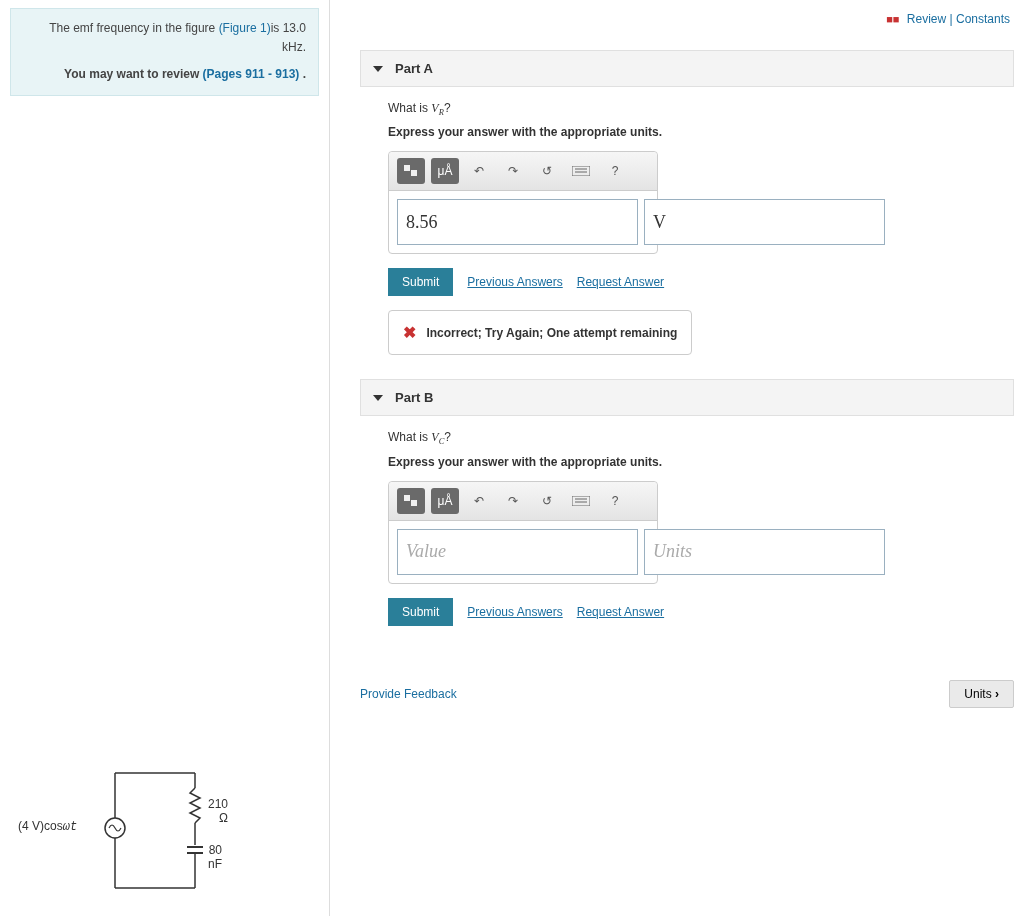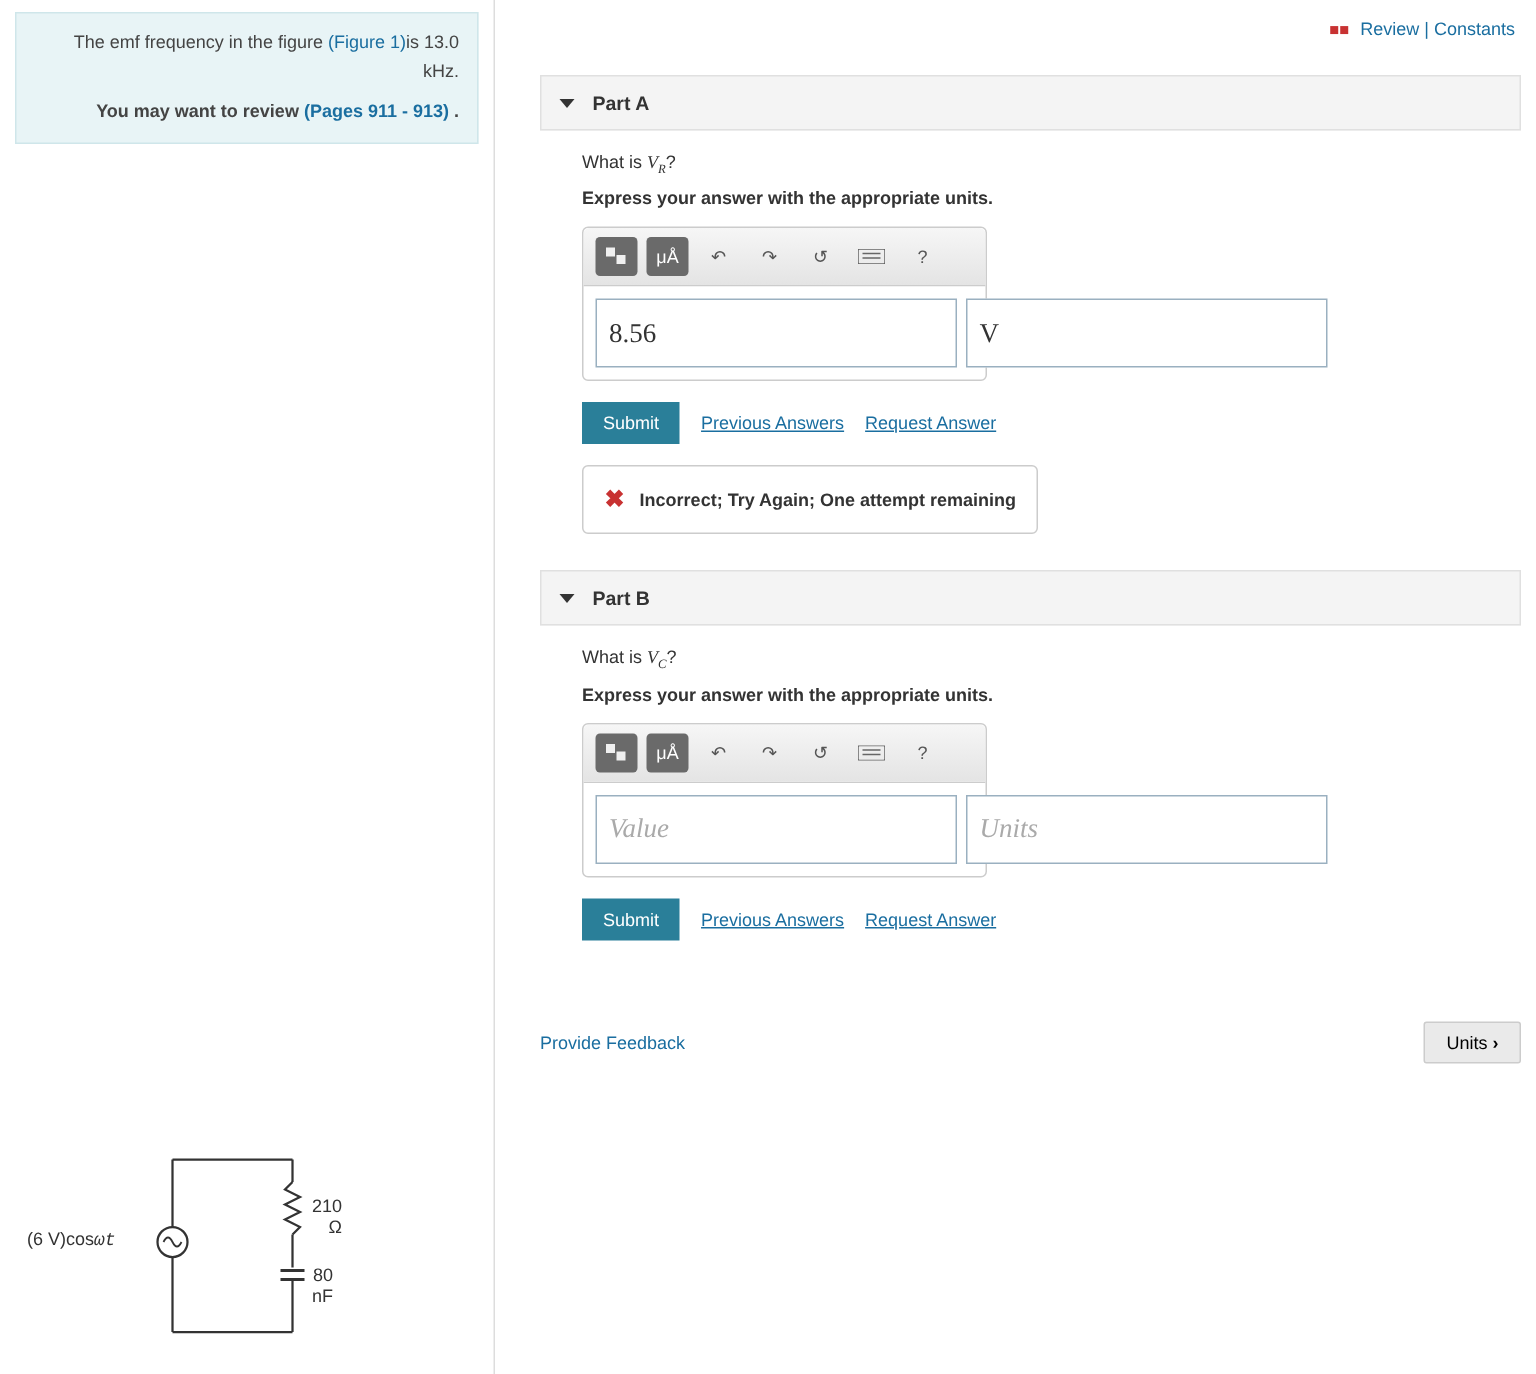--- a/index.html
+++ b/index.html
@@ -165,21 +165,21 @@
           <line x1="175" y1="20" x2="175" y2="35" stroke="#333" stroke-width="1.5"></line>
 
           <polyline points="175,35 170,40 180,45 170,50 180,55 170,60 180,65 175,70" fill="none" stroke="#333" stroke-width="1.5"></polyline>
           <line x1="175" y1="70" x2="175" y2="92" stroke="#333" stroke-width="1.5"></line>
 
           <line x1="167" y1="94" x2="183" y2="94" stroke="#333" stroke-width="2"></line>
           <line x1="167" y1="100" x2="183" y2="100" stroke="#333" stroke-width="2"></line>
           <line x1="175" y1="100" x2="175" y2="135" stroke="#333" stroke-width="1.5"></line>
         </svg>
         <div style="position:absolute; left:-2px; top:66px; font-size:12px;">
-          <span>(6 V)cos</span><i style="font-family:Liberation Mono, monospace;">ωt</i>
+          <span>(4 V)cos</span><i style="font-family:Liberation Mono, monospace;">ωt</i>
         </div>
         <div style="position:absolute; left:188px; top:44px; font-size:12px;">210 Ω</div>
         <div style="position:absolute; left:188px; top:90px; font-size:12px;">80 nF</div>
       </div>
     </div>
   </div>
 
   <div class="right-col">
     <div class="top-links">
       <span class="sq">■■</span>

